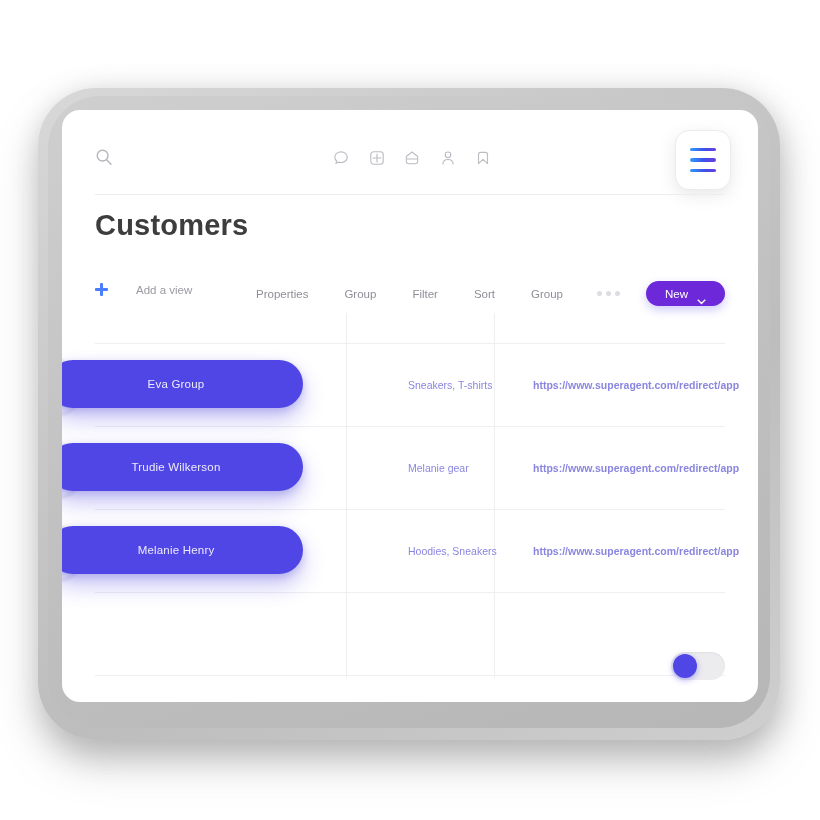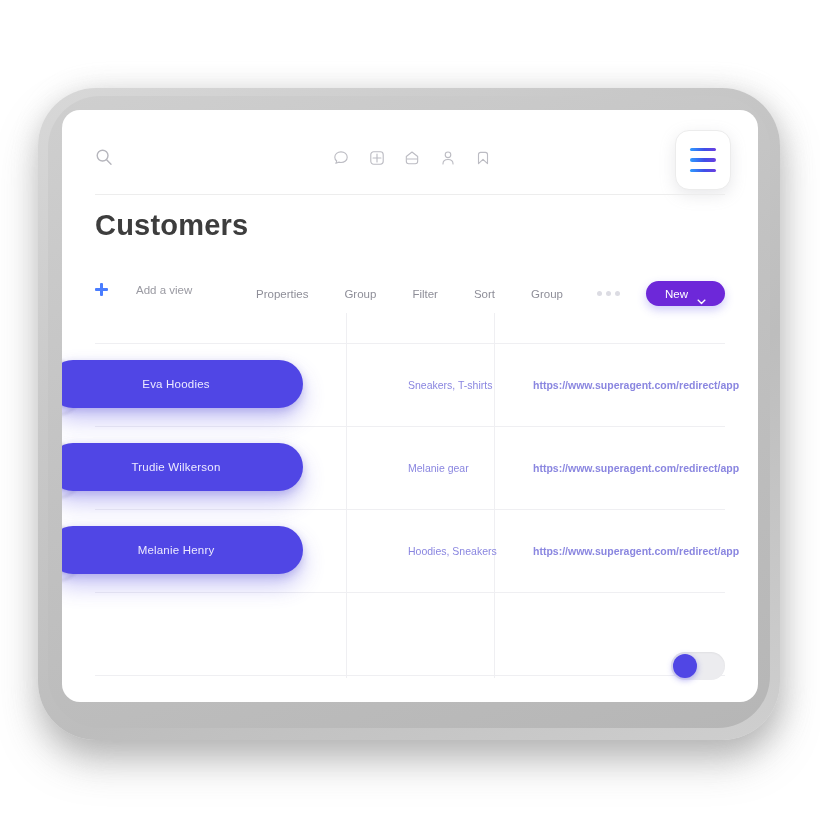--- a/index.html
+++ b/index.html
@@ -234,21 +234,21 @@
       <div class="hline" style="top:362px"></div>
 
       <div class="vline" style="left:251px"></div>
       <div class="vline" style="left:399px"></div>
 
       <div>
         <div class="row-pill-wrap" style="top:47px">
           <div class="pill-shadow-arc"></div>
           <div class="pill-shadow-arc2"></div>
           <div class="pill">
-            <span>Eva Hoodies</span>
+            <span>Eva Group</span>
           </div>
         </div>
         <div class="cell cell-tags" style="top:66px">Sneakers, T-shirts</div>
         <div class="cell cell-url" style="top:66px">https://www.superagent.com/redirect/app</div>
       </div>
 
       <div>
         <div class="row-pill-wrap" style="top:130px">
           <div class="pill-shadow-arc"></div>
           <div class="pill-shadow-arc2"></div>

